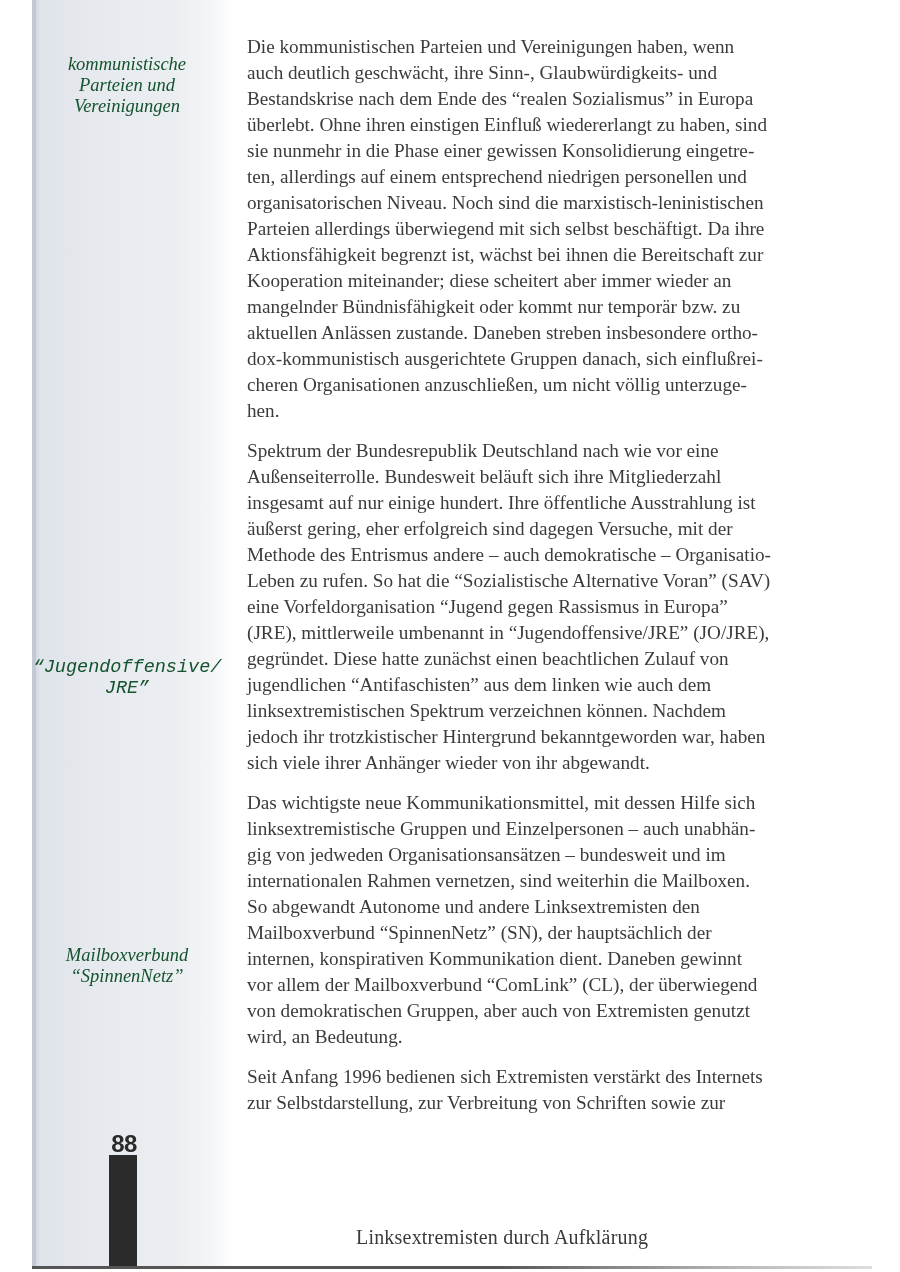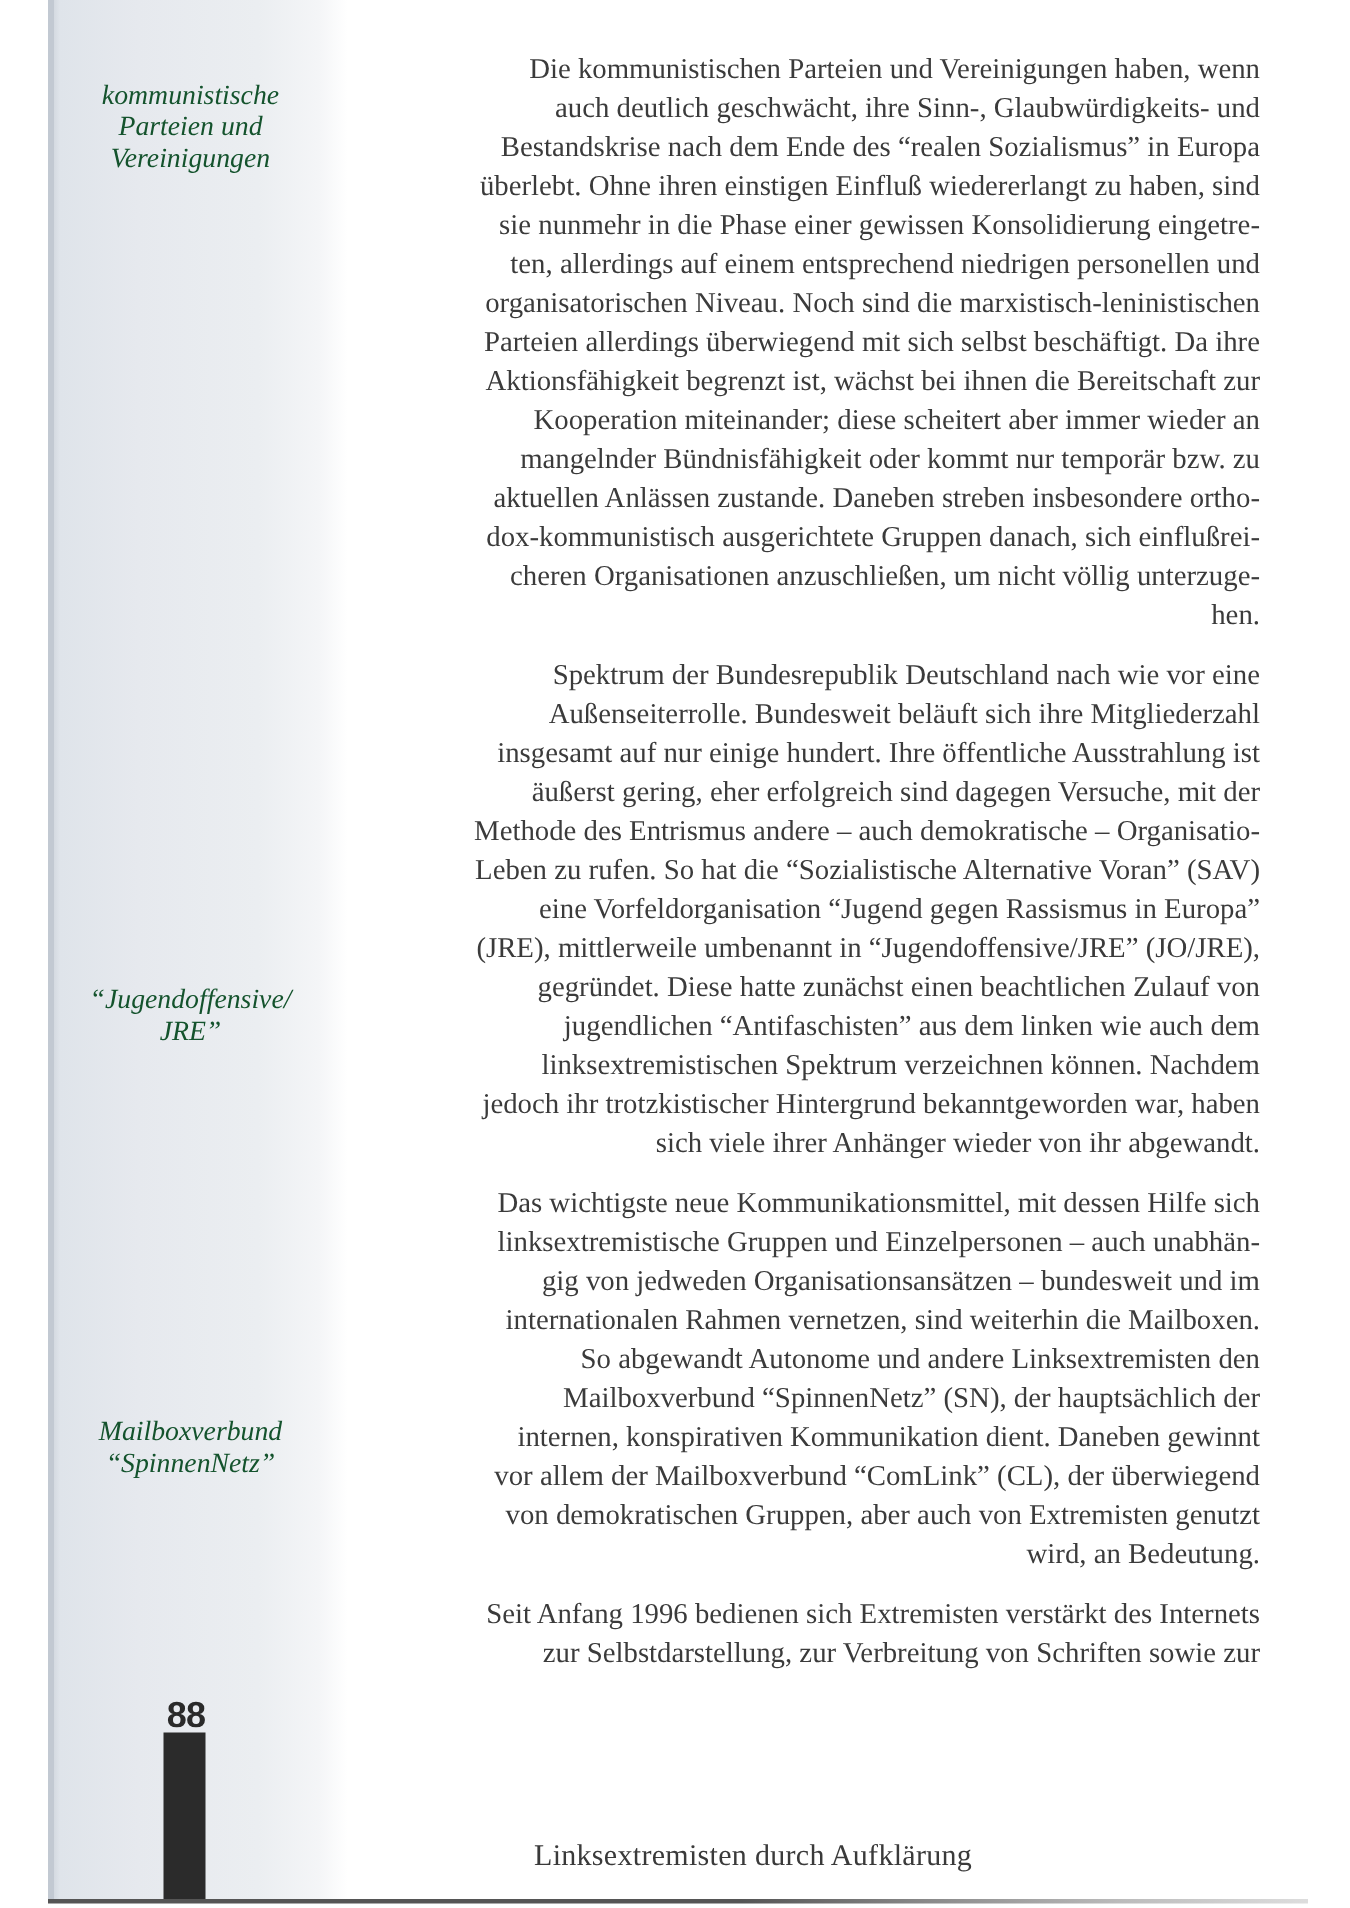--- a/index.html
+++ b/index.html
@@ -18,21 +18,21 @@
     background: #c2c9d2;
   }
   .side-note {
     position: absolute; left: 32px; width: 190px; text-align: center;
     font-style: italic; font-size: 18.5px; line-height: 21px; color: #14532d;
   }
   .main {
     position: absolute; left: 244px; top: 34px; width: 596px;
     font-size: 19.2px; line-height: 26px; color: #3b3b3b;
   }
-  .main p { margin: 0 0 14px 18px; text-align: right; }
+  .main p { margin: 0 0 14px 3px; }
   .line { display: block; white-space: nowrap; }
   .page-number {
     position: absolute; left: 108px; top: 1130px; width: 32px; text-align: center;
     font-family: Liberation Sans, sans-serif; font-weight: bold;
     font-size: 24px; color: #2a2a2a; letter-spacing: -0.5px;
   }
   .page-bar {
     position: absolute; left: 109px; top: 1155px; width: 28px; height: 111px;
     background: #2b2b2b;
   }
@@ -49,21 +49,21 @@
 <body>
 
 <div class="margin-col"></div>
 
 <div class="side-note" style="top:54px;">
   <span class="line">kommunistische</span>
   <span class="line">Parteien und</span>
   <span class="line">Vereinigungen</span>
 </div>
 
-<div class="side-note" style="top:657px;">
+<div class="side-note" style="top:657px;font-family:Liberation Mono, monospace;">
   <span class="line">“Jugendoffensive/</span>
   <span class="line">JRE”</span>
 </div>
 
 <div class="side-note" style="top:945px;">
   <span class="line">Mailboxverbund</span>
   <span class="line">“SpinnenNetz”</span>
 </div>
 
 <div class="main">

